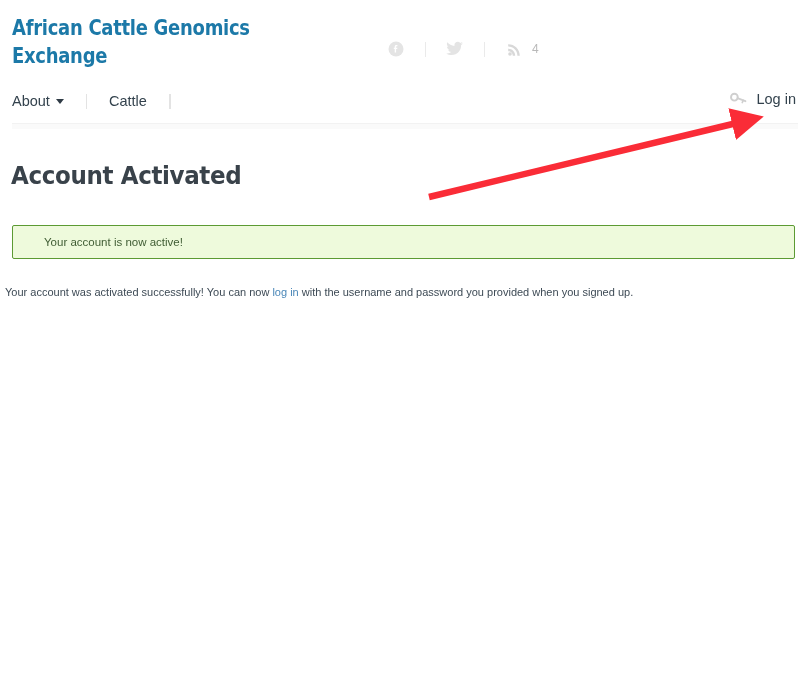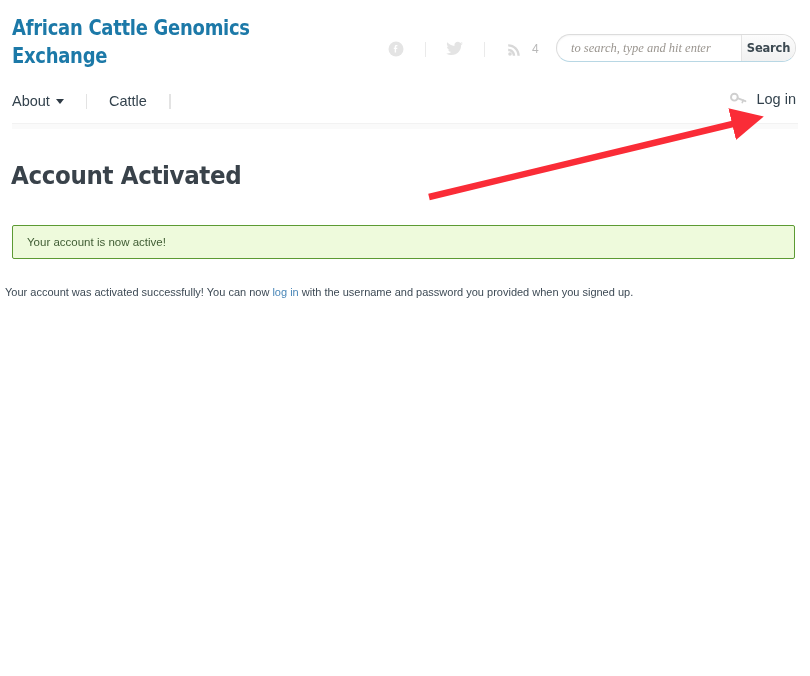--- a/index.html
+++ b/index.html
@@ -219,21 +219,21 @@
     width: 783px;
     height: 34px;
     box-sizing: border-box;
     background: #eefadc;
     border: 1px solid #5c9a33;
     border-radius: 2px;
     display: flex;
     align-items: center;
   }
   .alert-text {
-    padding-left: 14px;
+    padding-left: 31px;
     font-size: 11.5px;
     color: #3f5c33;
   }
 
   .body-copy {
     position: absolute;
     left: 5px;
     top: 144px;
     font-size: 11px;
     color: #3d4a55;
@@ -286,24 +286,20 @@
           <svg width="15" height="15" viewBox="0 0 15 15" aria-hidden="true">
             <circle cx="3" cy="12" r="1.8" fill="#d8d8d8"></circle>
             <path d="M1.2 6.8v2.4c2.6 0 4.6 2.1 4.6 4.6h2.4C8.2 9.6 5.1 6.8 1.2 6.8z" fill="#d8d8d8"></path>
             <path d="M1.2 2.2v2.4c5.1 0 9.2 4.1 9.2 9.2h2.4C12.8 7 7.6 2.2 1.2 2.2z" fill="#d8d8d8"></path>
           </svg>
         </span>
       </a>
       <span class="social-count">4</span>
     </div>
 
-    <form class="search-form">
-      <input class="search-input" type="text" placeholder="to search, type and hit enter" style="">
-      <button class="search-button" type="submit">Search</button>
-    </form>
   </div>
 
   <div class="nav">
     <ul class="nav-list">
       <li class="nav-item">
         <a href="#">
           <span>About</span>
           <span class="caret"></span>
         </a>
       </li>

